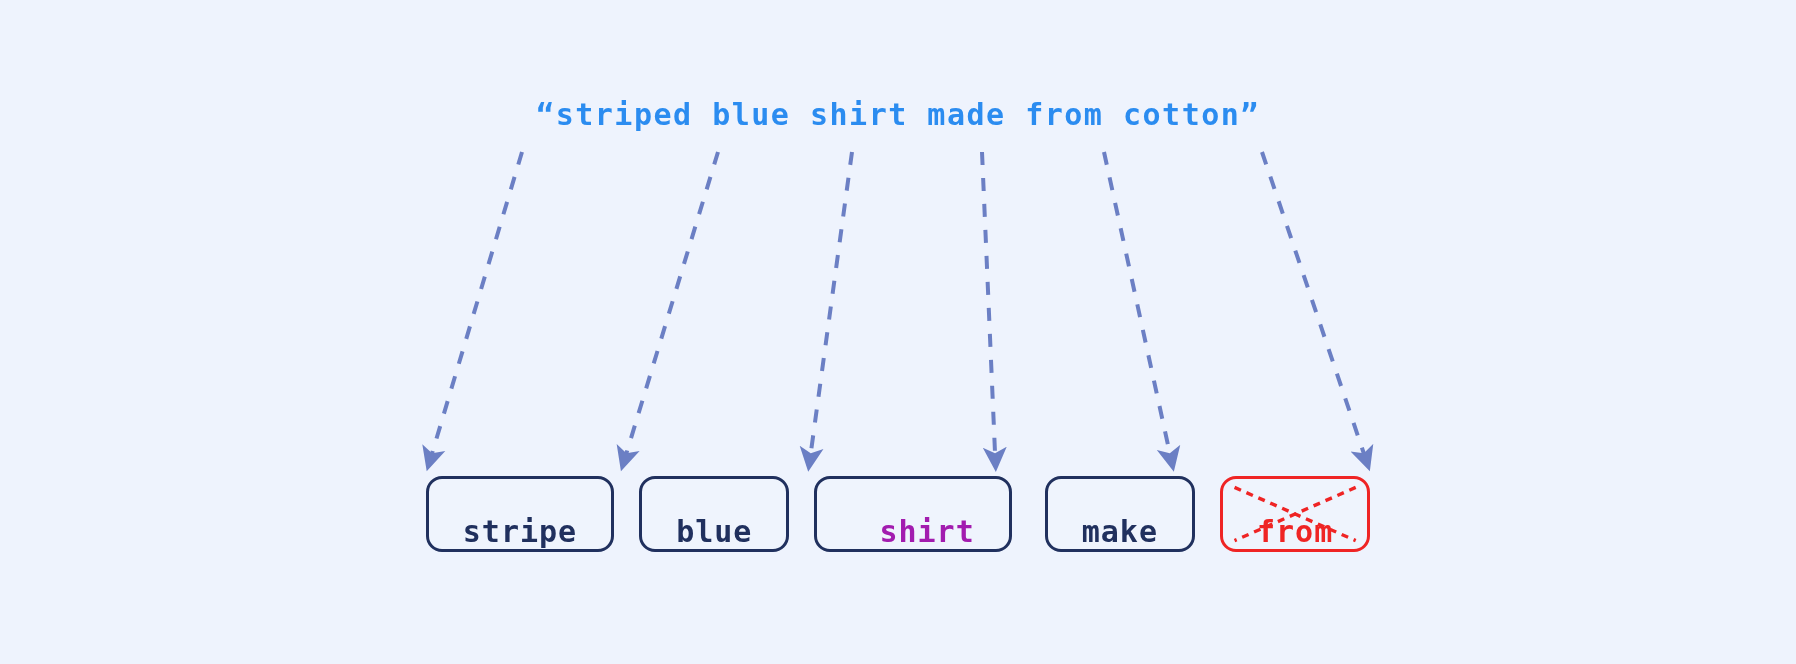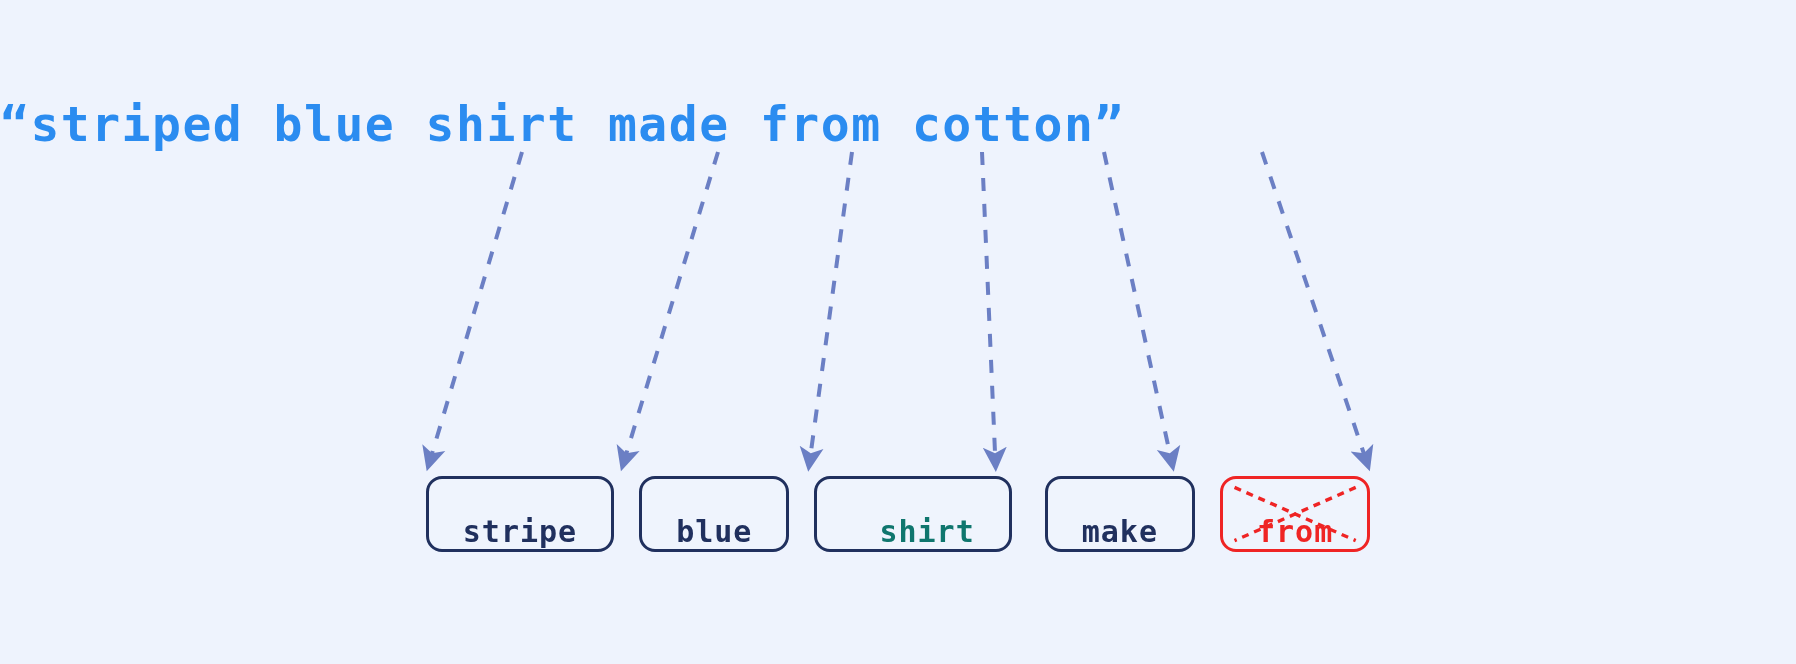--- a/index.html
+++ b/index.html
@@ -25,22 +25,23 @@
     top: 0;
     width: 1796px;
     height: 664px;
     pointer-events: none;
   }
   #phrase {
     position: absolute;
     left: 0;
     top: 100px;
     width: 1796px;
+    text-align: center;
     font-family: "DejaVu Sans Mono", "Liberation Mono", monospace;
-    font-size: 48px;
+    font-size: 30px;
     font-weight: 700;
     letter-spacing: 1.5px;
     color: #2b8cf0;
     white-space: pre;
     line-height: 1;
   }
   #token-row {
     position: absolute;
     left: 0;
     top: 466px;
@@ -112,21 +113,21 @@
   </svg>
 
   <div id="token-row">
       <div class="token-box" style="border-color: rgb(32, 48, 94);">
         <span class="token-label" style="color: rgb(32, 48, 94);">stripe</span>
       </div>
       <div class="token-box" style="border-color: rgb(32, 48, 94);">
         <span class="token-label" style="color: rgb(32, 48, 94);">blue</span>
       </div>
       <div class="token-box" style="border-color: rgb(32, 48, 94);">
-        <span class="token-label" style="color: #0f766e; margin-left: 28px;">shirt</span>
+        <span class="token-label" style="color: #a21caf; margin-left: 28px;">shirt</span>
       </div>
       <div class="token-box" style="border-color: rgb(32, 48, 94); margin-left: 8px;">
         <span class="token-label" style="color: rgb(32, 48, 94);">make</span>
       </div>
       <div class="token-box rejected" style="border-color: rgb(239, 36, 36);">
         <span class="token-label" style="color: rgb(239, 36, 36);">from</span>
         <svg class="cross-out" preserveAspectRatio="none" viewBox="0 0 100 100">
           <line x1="8" y1="12" x2="92" y2="88" stroke="#ef2424" stroke-width="3.4" stroke-dasharray="7 6" vector-effect="non-scaling-stroke"></line>
           <line x1="92" y1="12" x2="8" y2="88" stroke="#ef2424" stroke-width="3.4" stroke-dasharray="7 6" vector-effect="non-scaling-stroke"></line>
         </svg>

